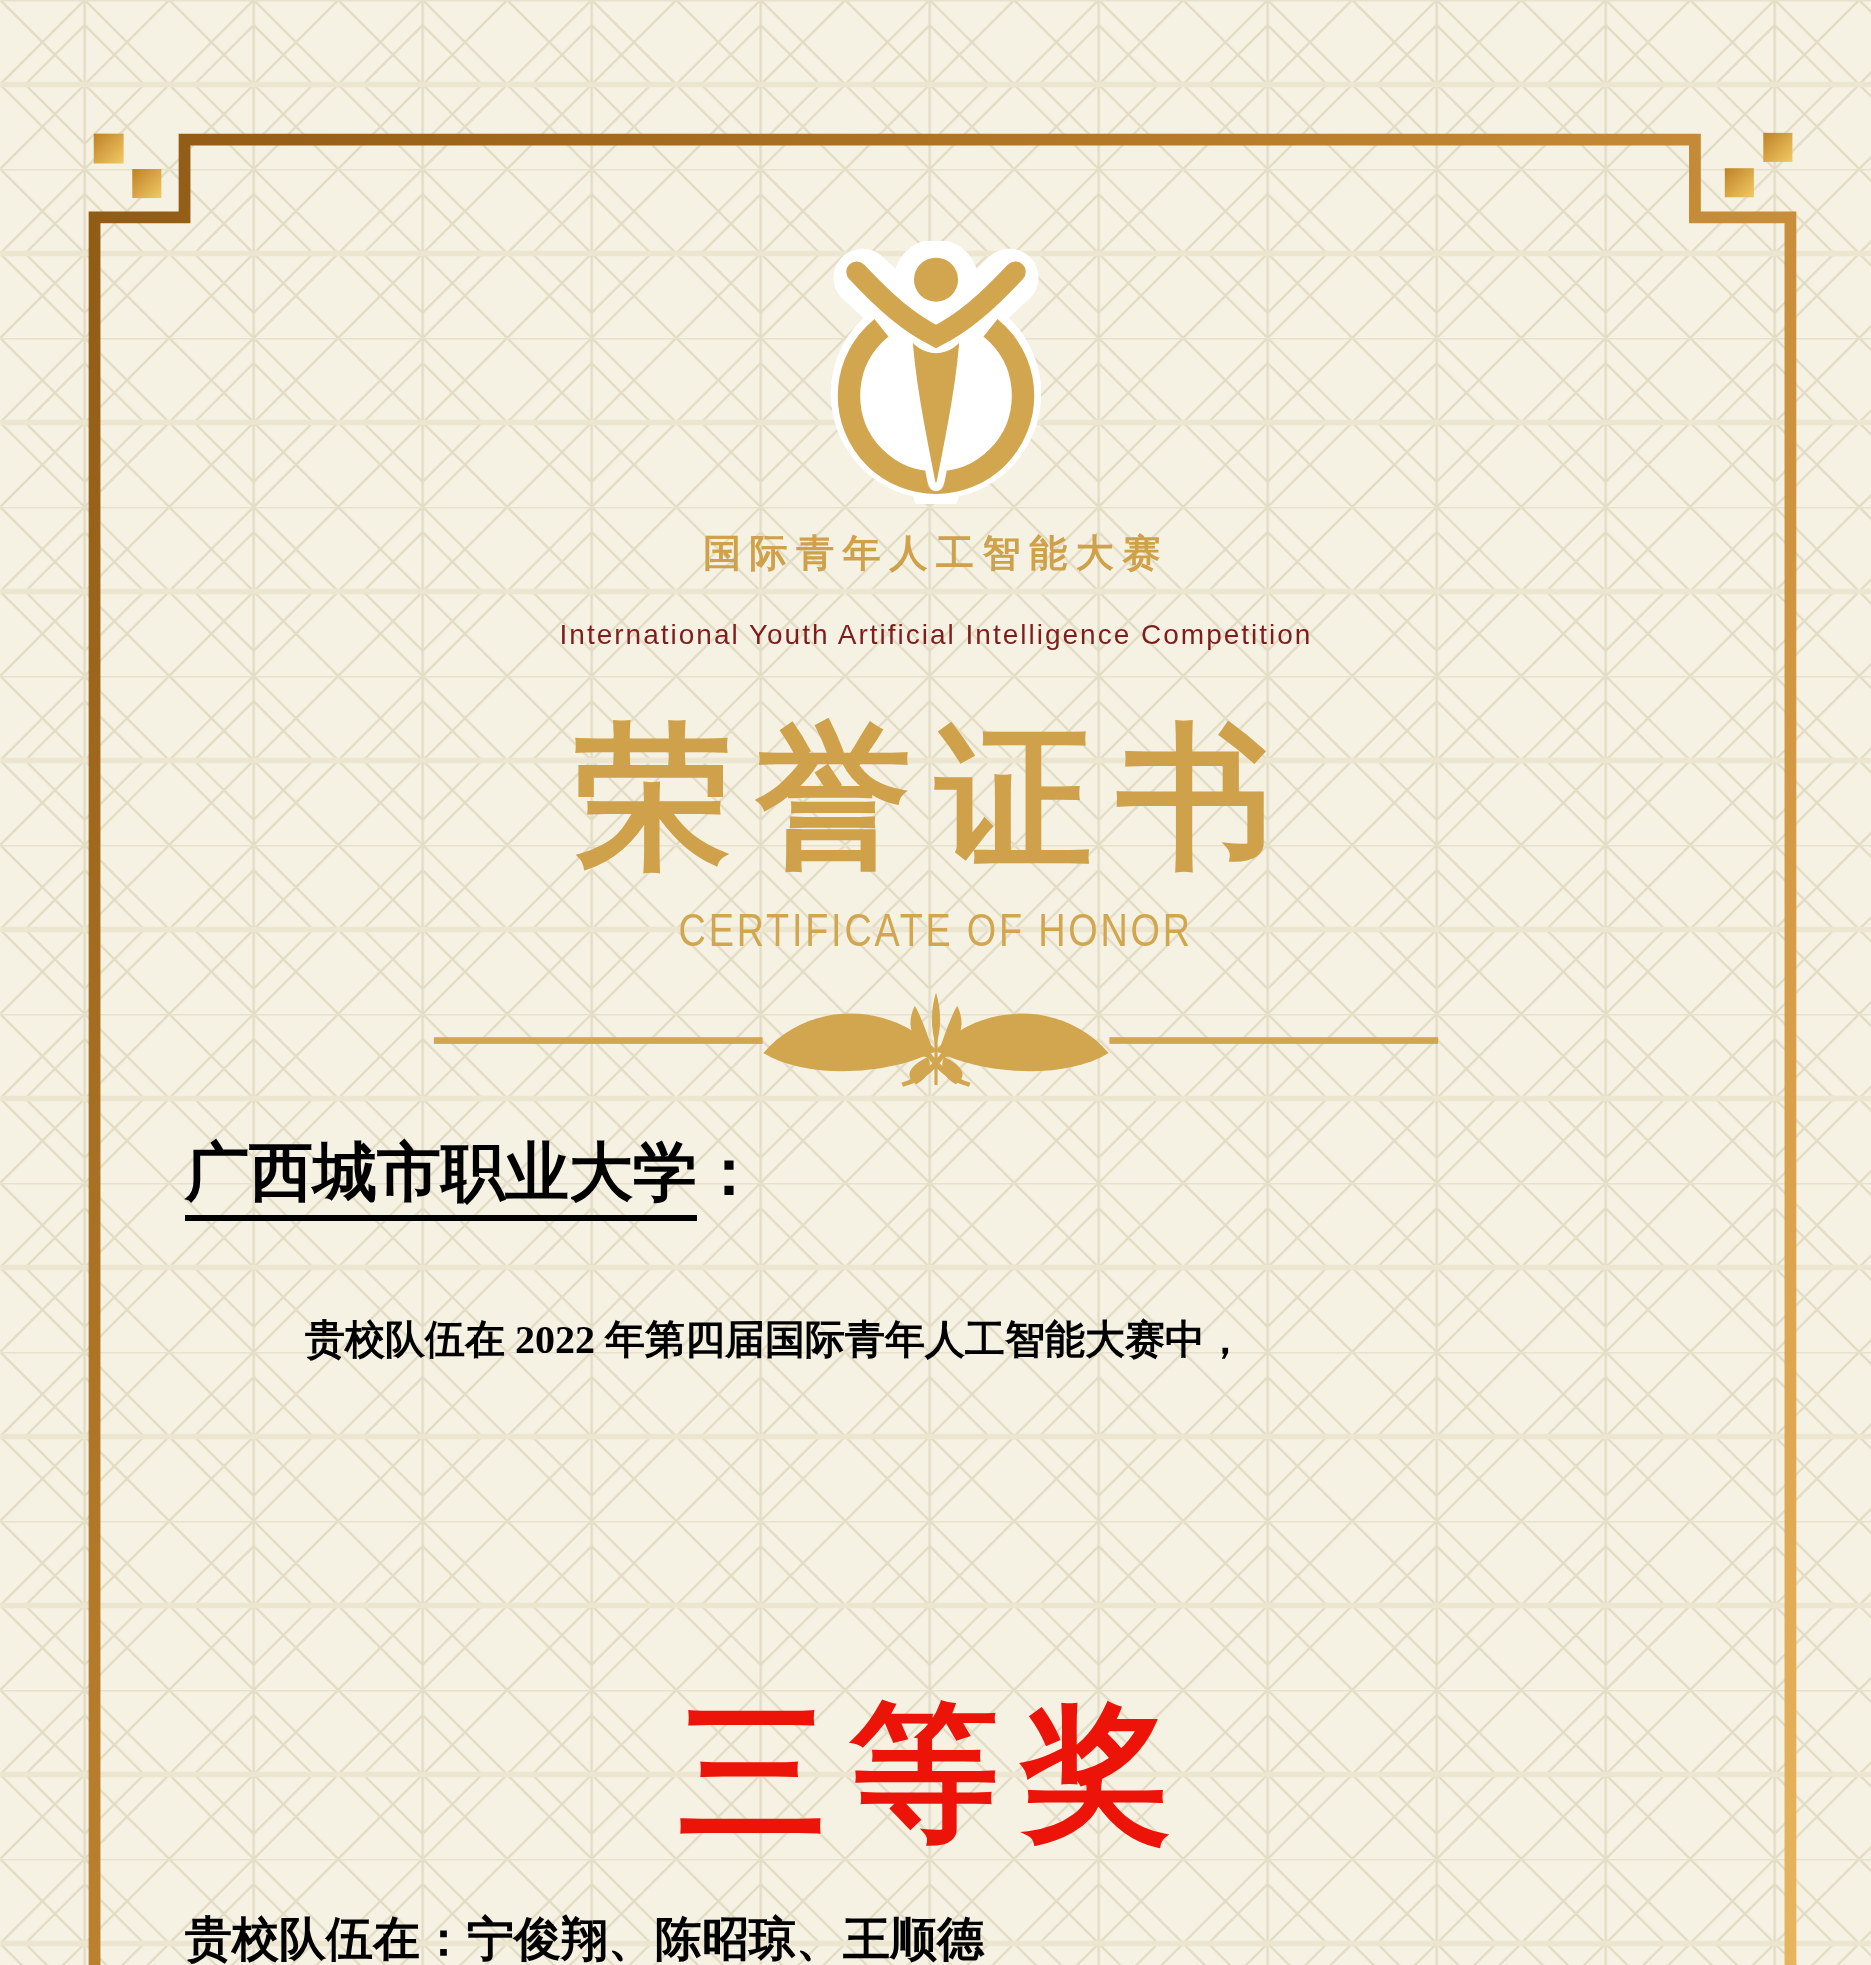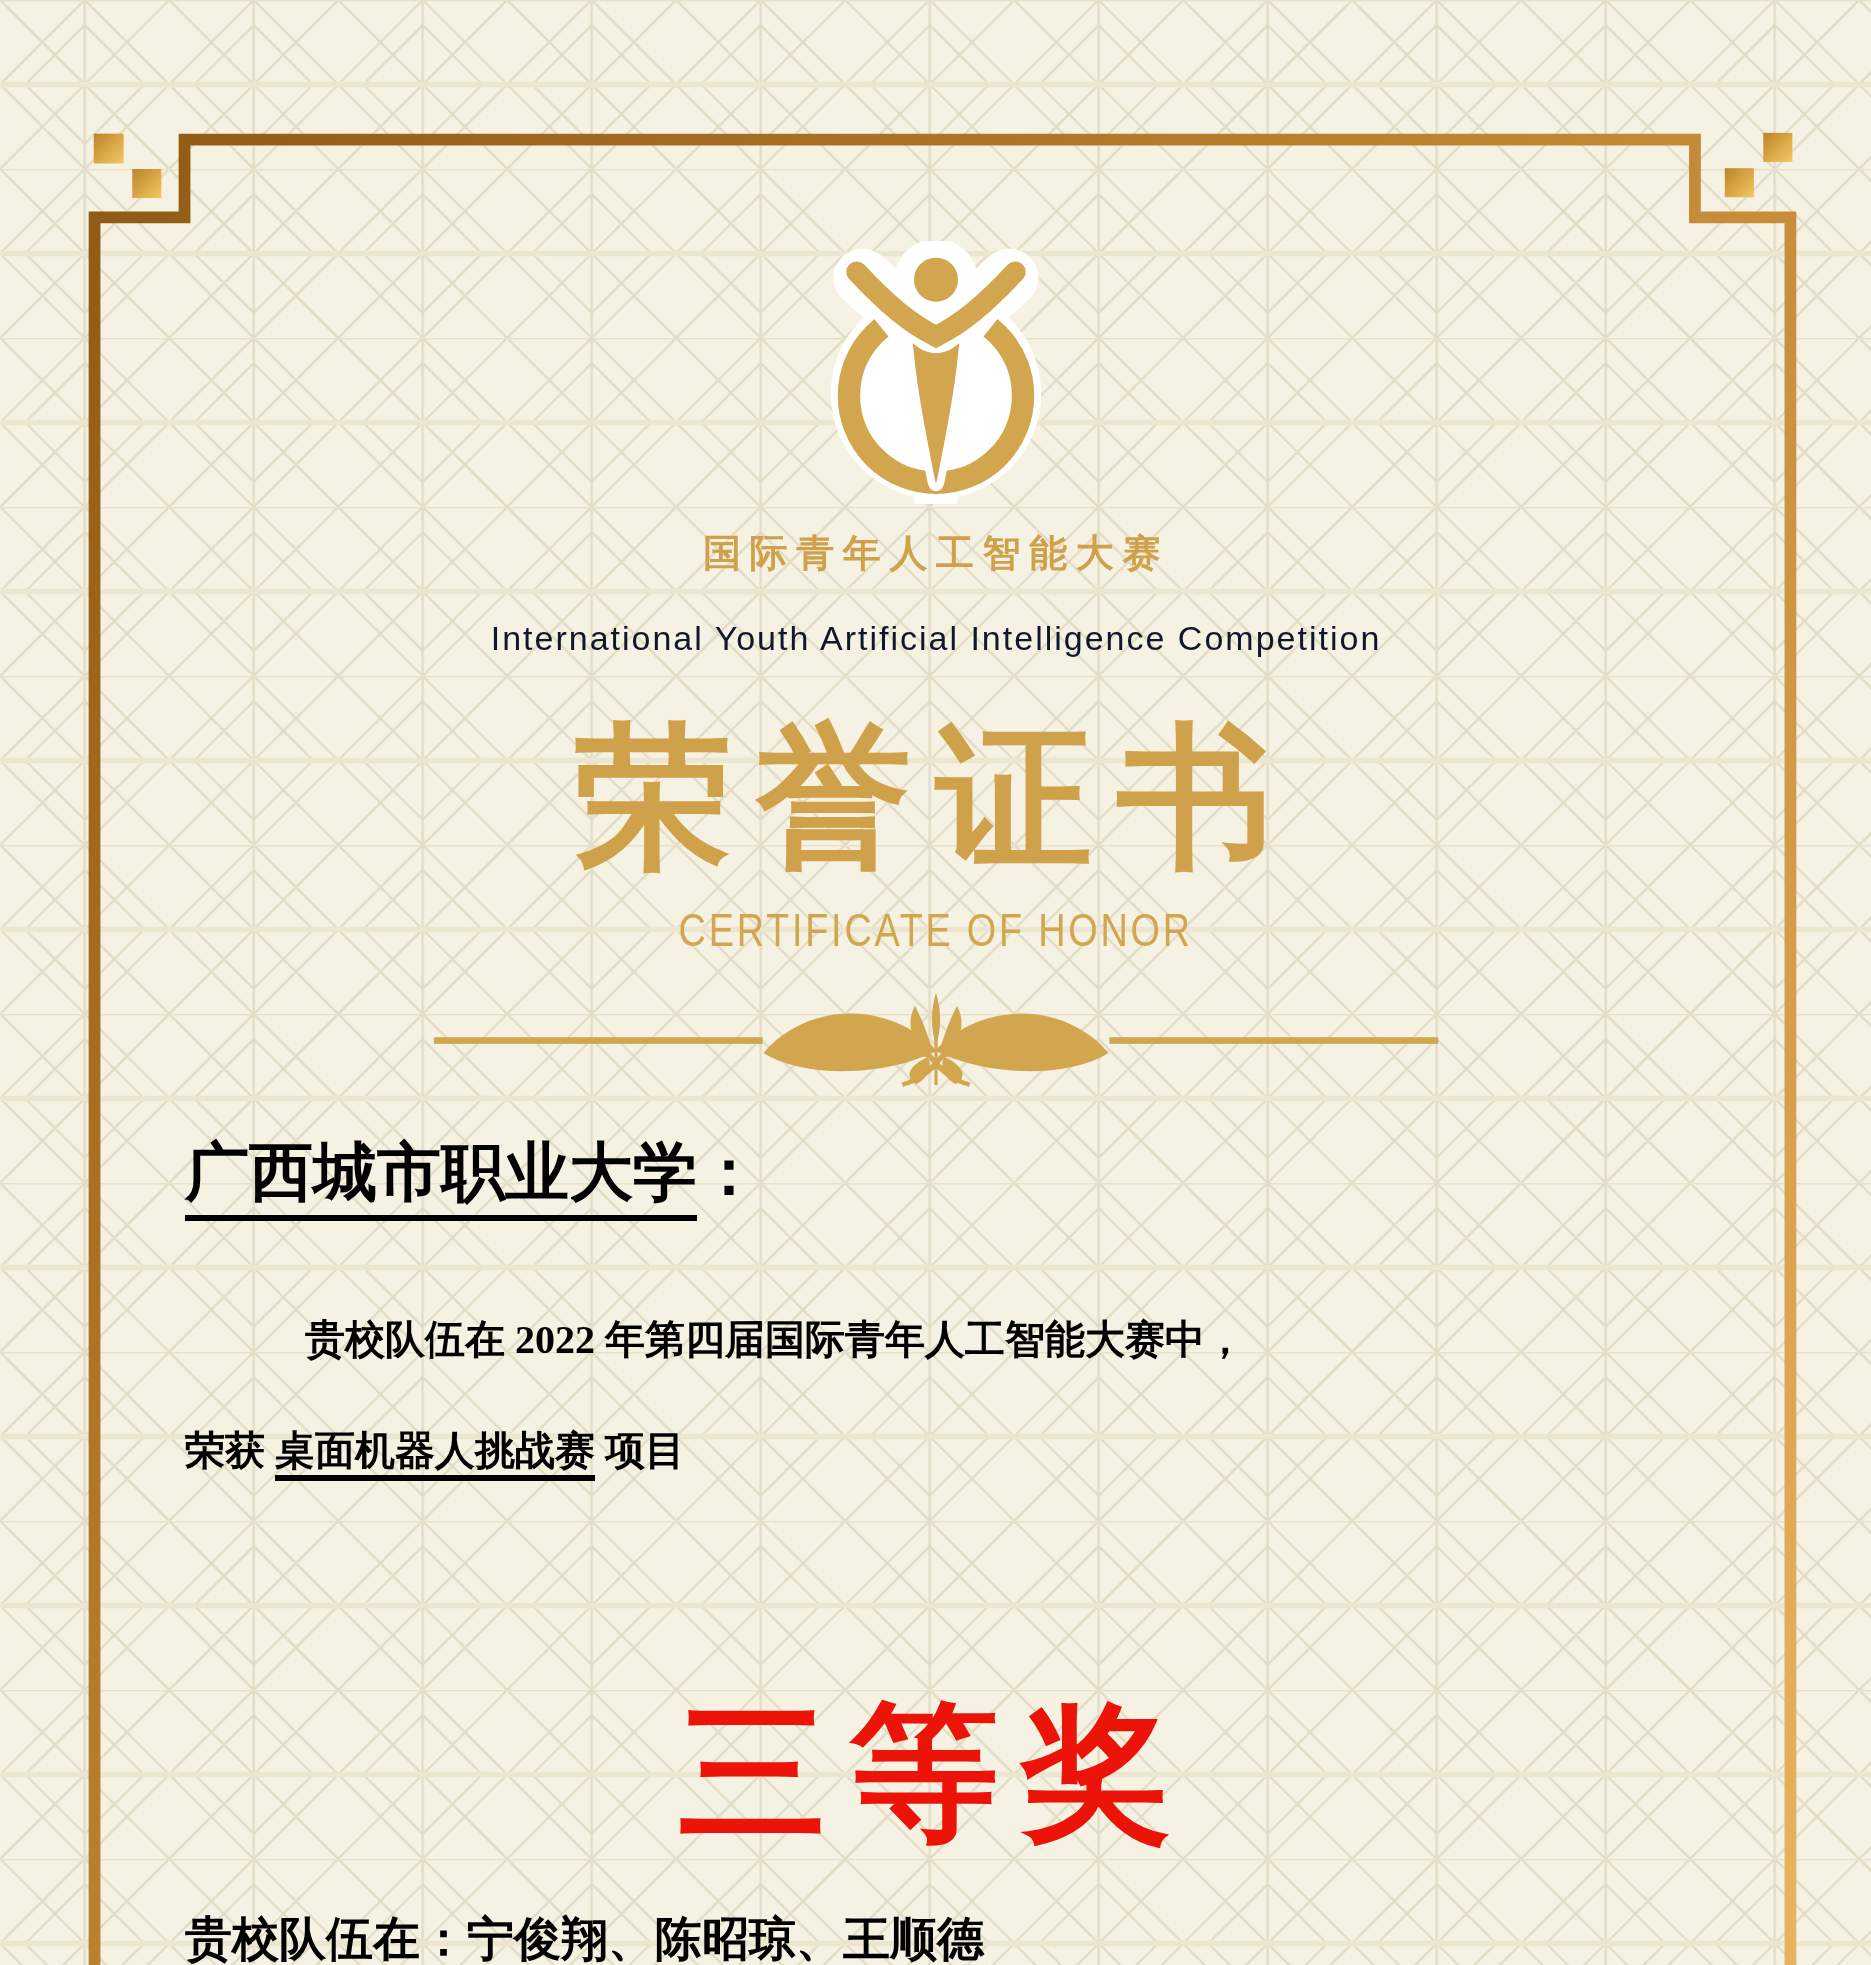--- a/index.html
+++ b/index.html
@@ -4,21 +4,21 @@
 <style>
   html,body{margin:0;padding:0;}
   body{background:#f6f2e3;font-family:"Liberation Sans",sans-serif;}
   .page{position:relative;width:1872px;height:2647px;background:#f6f2e3;overflow:hidden;}
   .layer{position:absolute;left:0;top:0;width:100%;height:100%;}
   .abs{position:absolute;}
   .centered{left:0;width:100%;text-align:center;margin-top:12px;}
 
   
   .brand-cn{top:516px;font-size:38px;font-weight:700;letter-spacing:8.6px;color:#cfa14b;}
-  .brand-en{top:607px;font-size:34px;font-weight:500;letter-spacing:2px;color:#0f172a;}
+  .brand-en{top:607px;font-size:28px;font-weight:500;letter-spacing:2px;color:#7f1d1d;}
   .title-cn{top:682px;font-size:156px;font-weight:700;letter-spacing:24.4px;color:#cfa14b;
             font-family:"Liberation Serif",serif;}
   .title-en{top:895px;font-size:42px;font-weight:500;color:#d2a64e;}
   .title-en .squeeze{display:inline-block;transform:scale(.9,1.1);letter-spacing:3.1px;}
 
   
   .school{left:185px;top:1129px;font-size:64px;font-weight:800;color:#000000;}
   .school .uline{border-bottom:6.3px solid #000;padding-bottom:7px;}
   .bodytext{left:185px;top:1316px;width:1517px;font-size:40px;font-weight:600;color:#000;
             font-family:"Liberation Serif",serif;line-height:1.2;}
@@ -135,23 +135,20 @@
       </g>
     </svg>
   </div>
 
   <div class="abs school">
     <span class="uline">广西城市职业大学</span><span>：</span>
   </div>
 
   <div class="abs bodytext">
     <div class="line1">贵校队伍在 2022 年第四届国际青年人工智能大赛中，</div>
-    <div class="line2">
-      <span>荣获 </span><span class="event">桌面机器人挑战赛</span><span> 项目</span>
-    </div>
   </div>
 
   <div class="abs centered award">三等奖</div>
 
   <div class="abs people students">
     <span>贵校队伍在：</span><span>宁俊翔、陈昭琼、王顺德</span>
   </div>
 
 </div>
 

